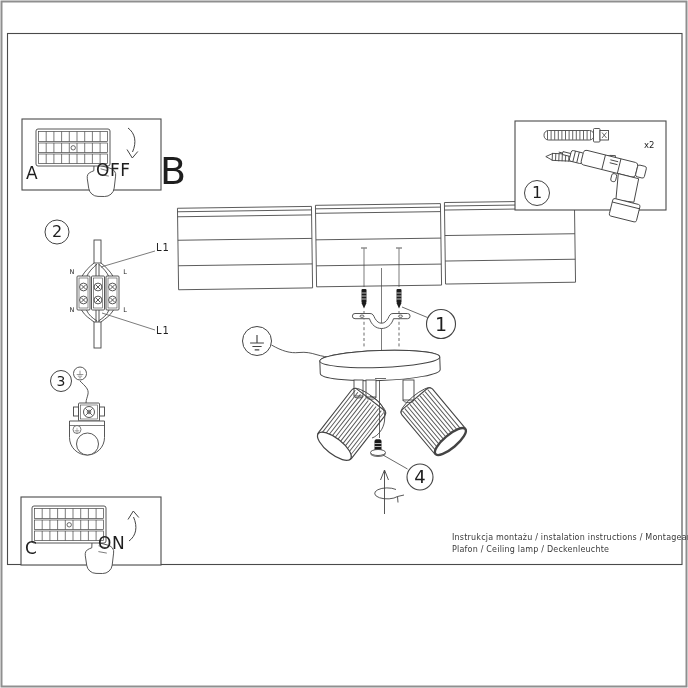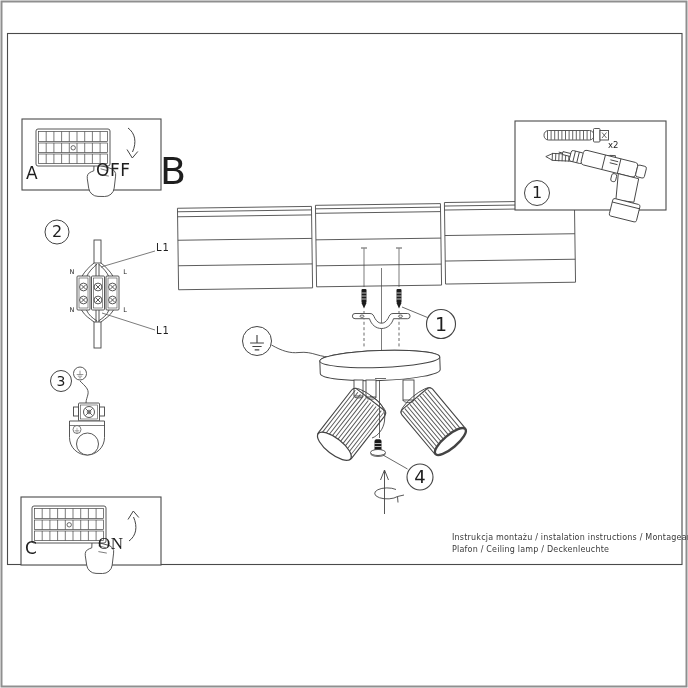--- a/index.html
+++ b/index.html
@@ -7,21 +7,21 @@
         font-family:"DejaVu Sans","Liberation Sans",sans-serif;color:#222;}
   .page svg{position:absolute;left:0;top:0;}
   .lbl{position:absolute;line-height:1;color:#1e1e1e;white-space:nowrap;}
   .ctr{transform:translate(-50%,-50%);}
   .big-letter{font-size:38px;}
   .box-letter{font-size:17px;}
   .switch-word{font-size:17px;letter-spacing:.5px;}
   .stepnum{color:#1e1e1e;}
   .tiny{font-size:6.5px;}
   .l1lbl{font-size:10px;letter-spacing:1px;}
-  .qty{font-size:8.5px;}
+  .qty{font-size:8.5px;margin-left:36px;}
   .footer-line{font-size:8px;letter-spacing:.2px;color:#3a3a3a;}
 </style>
 </head>
 <body>
 
 <div class="page">
 
 <svg width="688" height="688" viewBox="0 0 688 688">
   <defs>
     <g id="earthGlyph">
@@ -224,21 +224,21 @@
       <path d="M 396,489.5 A 12.5,5.5 0 1 0 397.5,496.5"></path>
       <path d="M 397.5,496.5 l 6.5,-1.5 M 397.5,496.5 l 0.5,6"></path>
     </g>
   </g>
 </svg>
 
 <span class="lbl box-letter" style="left:26px;top:165px;">A</span>
 <span class="lbl switch-word" style="left:96px;top:162px;text-align:center;">OFF</span>
 <span class="lbl big-letter" style="left:160px;top:152px;">B</span>
 <span class="lbl box-letter" style="left:25px;top:540px;">C</span>
-<span class="lbl switch-word" style="left:98px;top:535px;font-family:Liberation Serif, serif;">ON</span>
+<span class="lbl switch-word" style="left:98px;top:535px;">ON</span>
 
 <span class="lbl ctr stepnum" style="left:537px;top:193px;font-size:16px;">1</span>
 <span class="lbl ctr stepnum" style="left:441px;top:324px;font-size:19px;">1</span>
 <span class="lbl ctr stepnum" style="left:57px;top:232px;font-size:16px;">2</span>
 <span class="lbl ctr stepnum" style="left:61px;top:381px;font-size:14px;">3</span>
 <span class="lbl ctr stepnum" style="left:420px;top:477px;font-size:18px;">4</span>
 
 <span class="lbl qty" style="left:608px;top:141px;">x2</span>
 
 <span class="lbl ctr tiny" style="left:72px;top:272px;">N</span>

